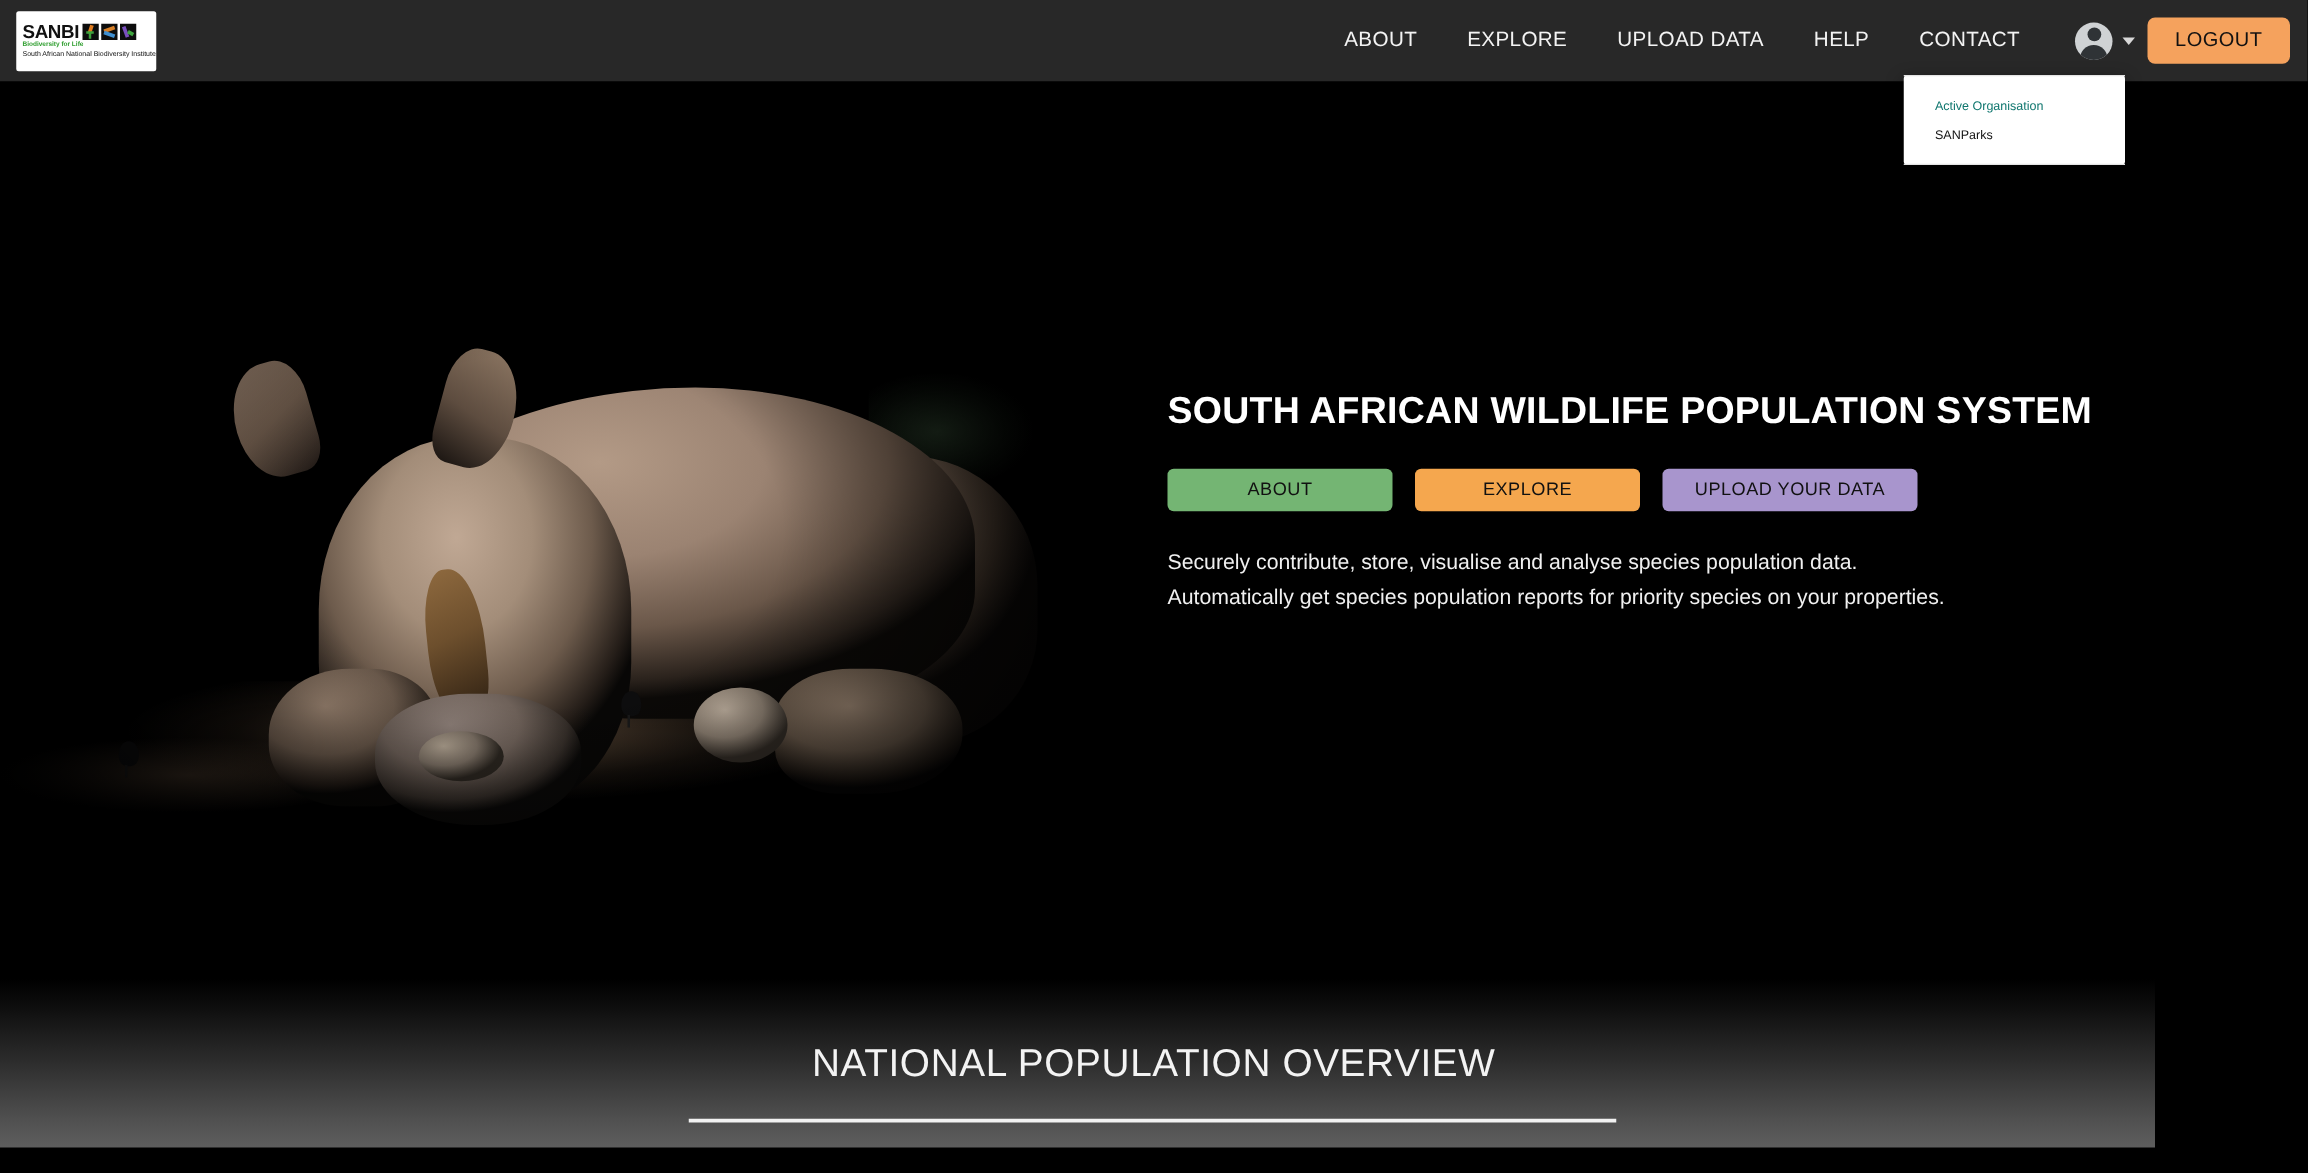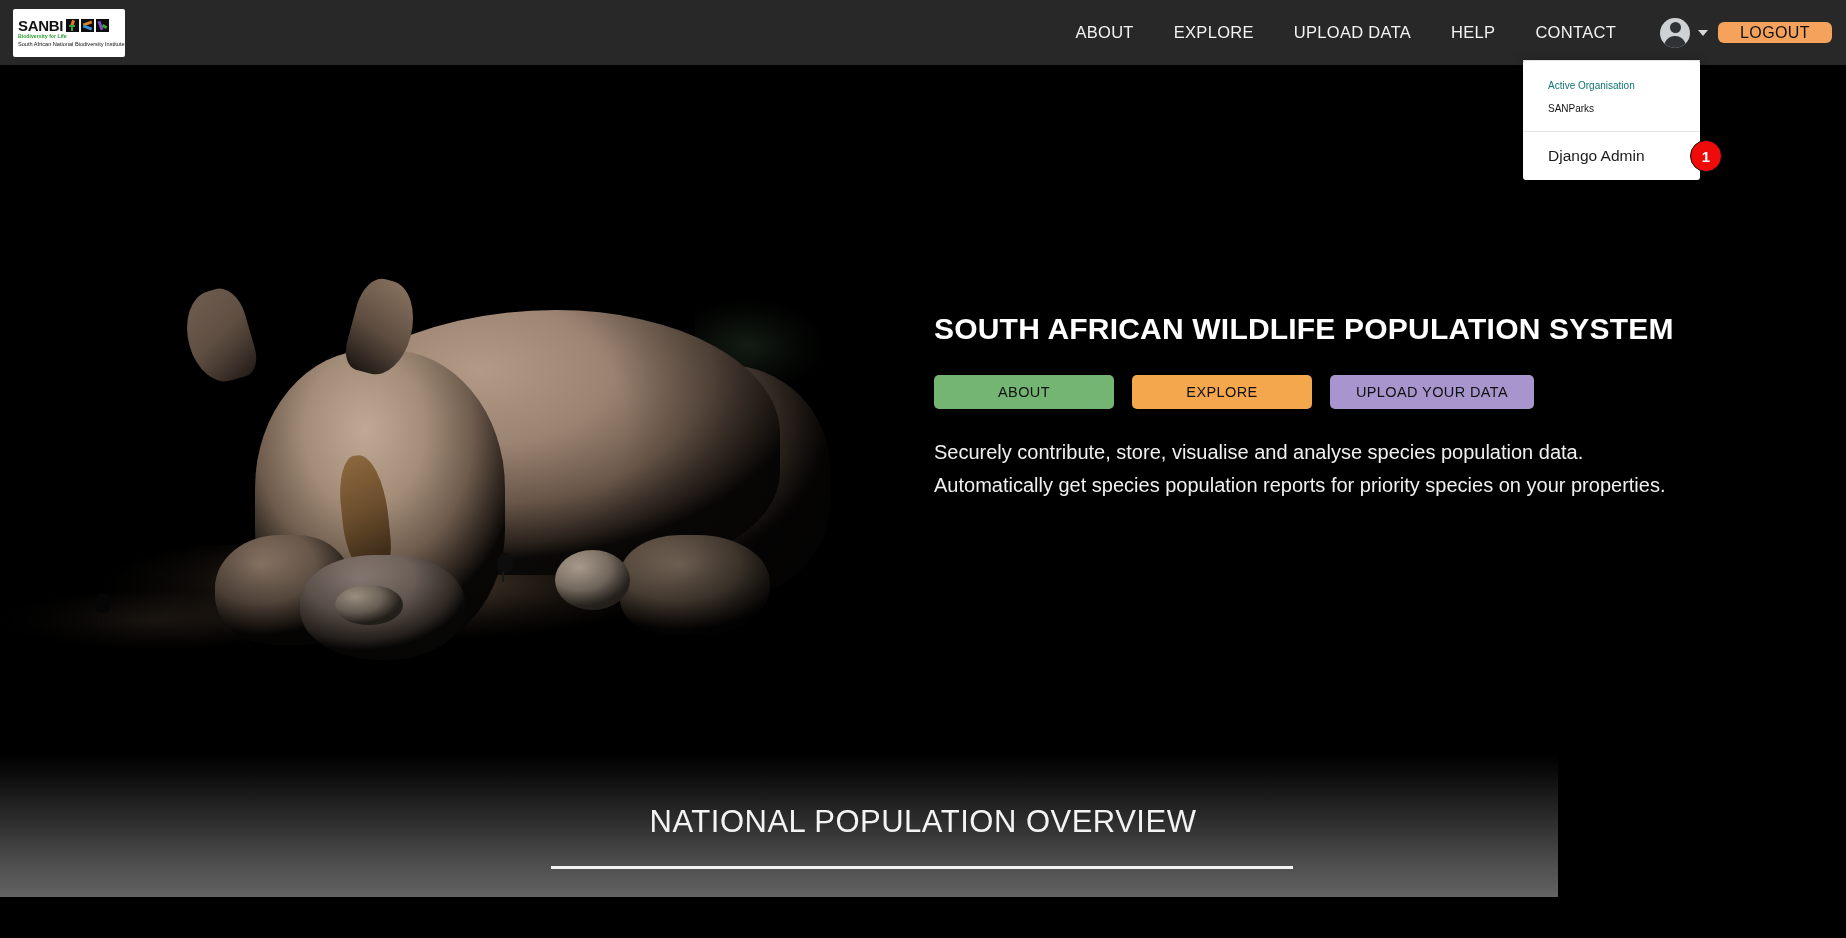--- a/index.html
+++ b/index.html
@@ -137,21 +137,21 @@
     border-right: 5px solid transparent;
     border-top: 6px solid #d8d8d8;
     display: block;
   }
   .logout-btn {
     margin-right: 14px;
     background: #f5a25d;
     color: #111;
     border: none;
     border-radius: 6px;
-    height: 21px;
+    height: 37px;
     padding: 0 22px;
     font-size: 16px;
     letter-spacing: 0.4px;
     font-family: "Liberation Sans", sans-serif;
     cursor: pointer;
   }
 
   
   .dropdown {
     position: absolute;
@@ -365,29 +365,29 @@
     letter-spacing: 0.4px;
     font-family: "Liberation Sans", sans-serif;
     cursor: pointer;
   }
   .cta-about { width: 180px; background: #74b573; }
   .cta-explore { width: 180px; background: #f5a74e; }
   .cta-upload { width: 204px; background: #a895cd; }
   .hero-para {
     margin-top: 27px;
     color: #f0f0f0;
-    font-size: 20px;
+    font-size: 17px;
     line-height: 1.62;
   }
 
   
   .overview {
     position: absolute;
-    top: 754px; left: 0;
-    width: 1558px;
+    top: 783px; left: 0;
+    width: 1724px;
     height: 143px;
     background: linear-gradient(to bottom, #000000 0%, #0a0a0a 12%, #2b2b2b 45%, #4f4f4f 78%, #636363 100%);
   }
   .overview-title {
     position: absolute;
     top: 50px;
     left: 0; width: 1846px;
     text-align: center;
     color: #f3f3f3;
     font-size: 31px;
@@ -455,24 +455,20 @@
   </div>
 </div>
 
 <div class="dropdown">
   <div class="dd-divider"></div>
   <div class="dd-section">
     <div class="dd-label">Active Organisation</div>
     <div class="dd-value">SANParks</div>
   </div>
   <div class="dd-divider"></div>
-  <div class="dd-item">
-    <span>Django Admin</span>
-    <span class="dd-badge">1</span>
-  </div>
 </div>
 
 <div class="hero">
 
   <div class="hero-photo">
     <div class="foliage"></div>
     <div class="ground"></div>
     <div class="haunch"></div>
     <div class="body-mass"></div>
     <div class="leg-b"></div>

